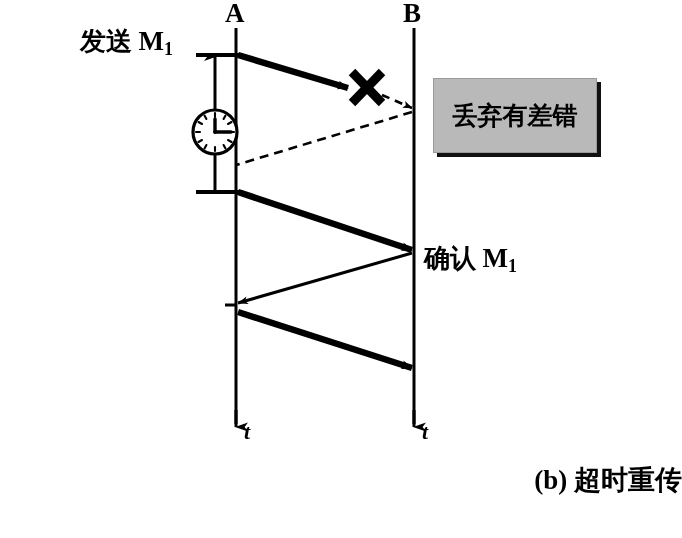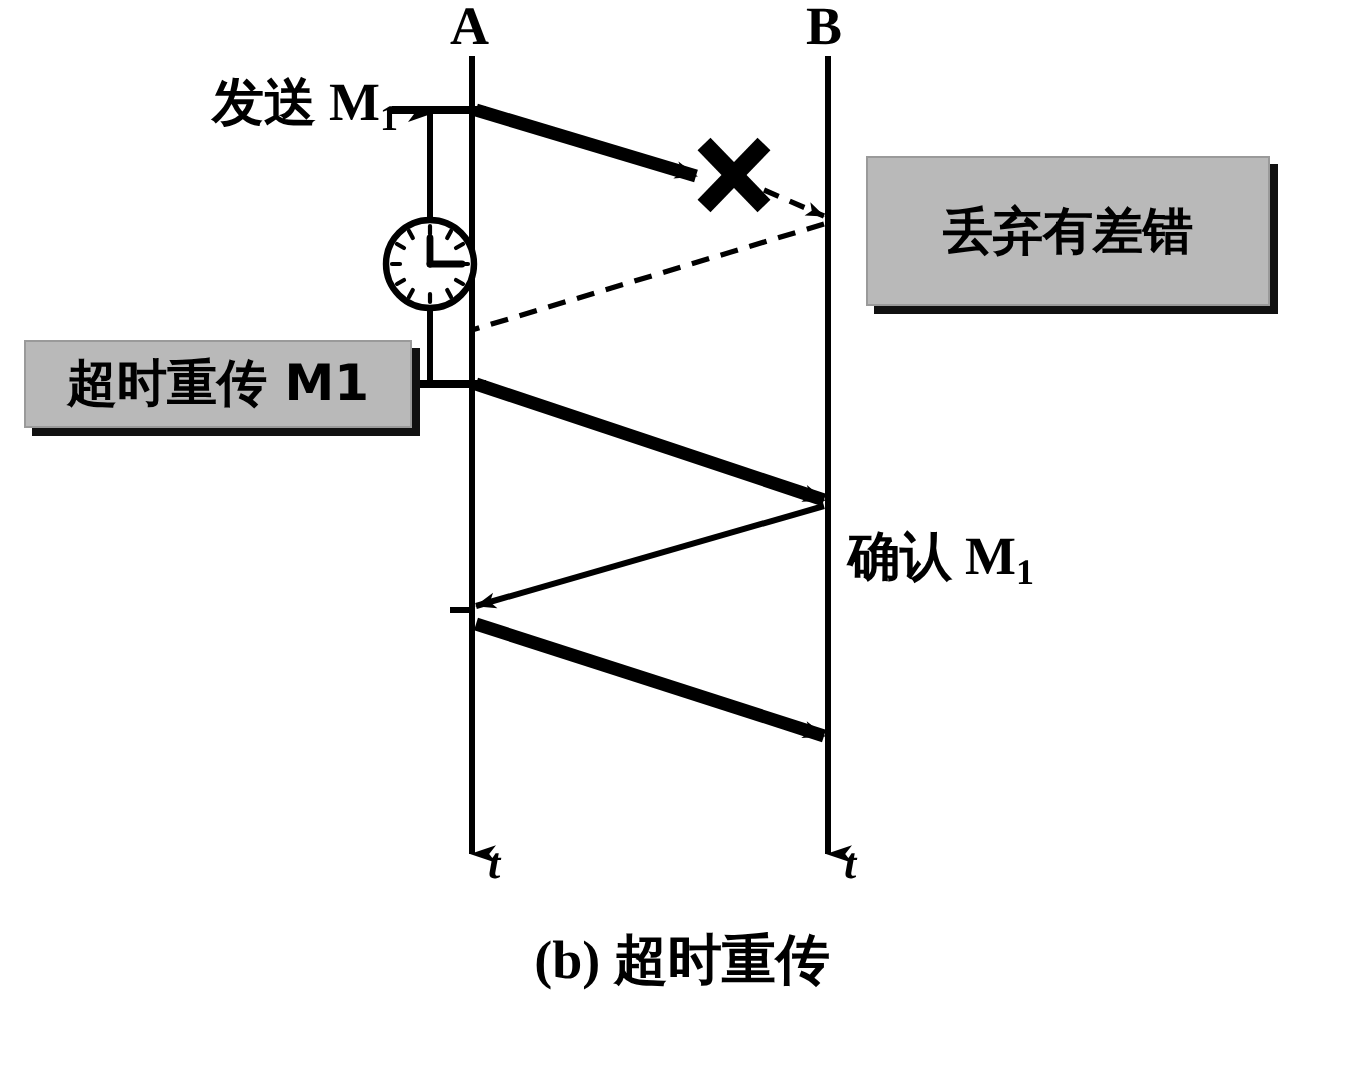--- a/index.html
+++ b/index.html
@@ -190,41 +190,36 @@
     </g>
 
     <g>
       <line x1="225" y1="305" x2="236" y2="305" stroke="#000" stroke-width="3"></line>
     </g>
   </svg>
 
   <div class="lbl endpoint-name" style="left:225px; top:0px;">A</div>
   <div class="lbl endpoint-name" style="left:403px; top:0px;">B</div>
 
-  <div class="lbl msg-label" style="left:80px; top:38px;margin-left:26px;">
+  <div class="lbl msg-label" style="left:80px; top:28px;">
     <span class="cjk">发送</span><span>&nbsp;</span><span class="m">M</span><span class="sub">1</span>
   </div>
 
-  <div class="gray-box" style="left:12px; top:170px; width:194px; height:44px;">
-    <div class="btxt">
-      <span>超时重传</span><span>&nbsp;</span><span class="m">M</span><span class="sub">1</span>
-    </div>
-  </div>
-
-  <div class="gray-box" style="left:433px; top:78px; width:202px; height:75px;">
+
+  <div class="gray-box" style="left:433px; top:78px; width:164px; height:75px;">
     <div class="btxt">
       <div>丢弃有差错</div>
     </div>
   </div>
 
-  <div class="lbl msg-label" style="left:424px; top:245px;margin-top:20px;">
+  <div class="lbl msg-label" style="left:424px; top:245px;">
     <span class="cjk">确认</span><span>&nbsp;</span><span class="m">M</span><span class="sub">1</span>
   </div>
 
 
   <div class="lbl t-axis-label" style="left:244px; top:421px;">t</div>
   <div class="lbl t-axis-label" style="left:422px; top:421px;">t</div>
 
-  <div class="caption" style="left:0px; top:462px;">
+  <div class="caption" style="left:0px; top:462px;text-align:right;">
     <span class="paren">(b)</span><span>&nbsp;</span><span class="cn">超时重传</span>
   </div>
 
 </div>
 
 </body></html>

